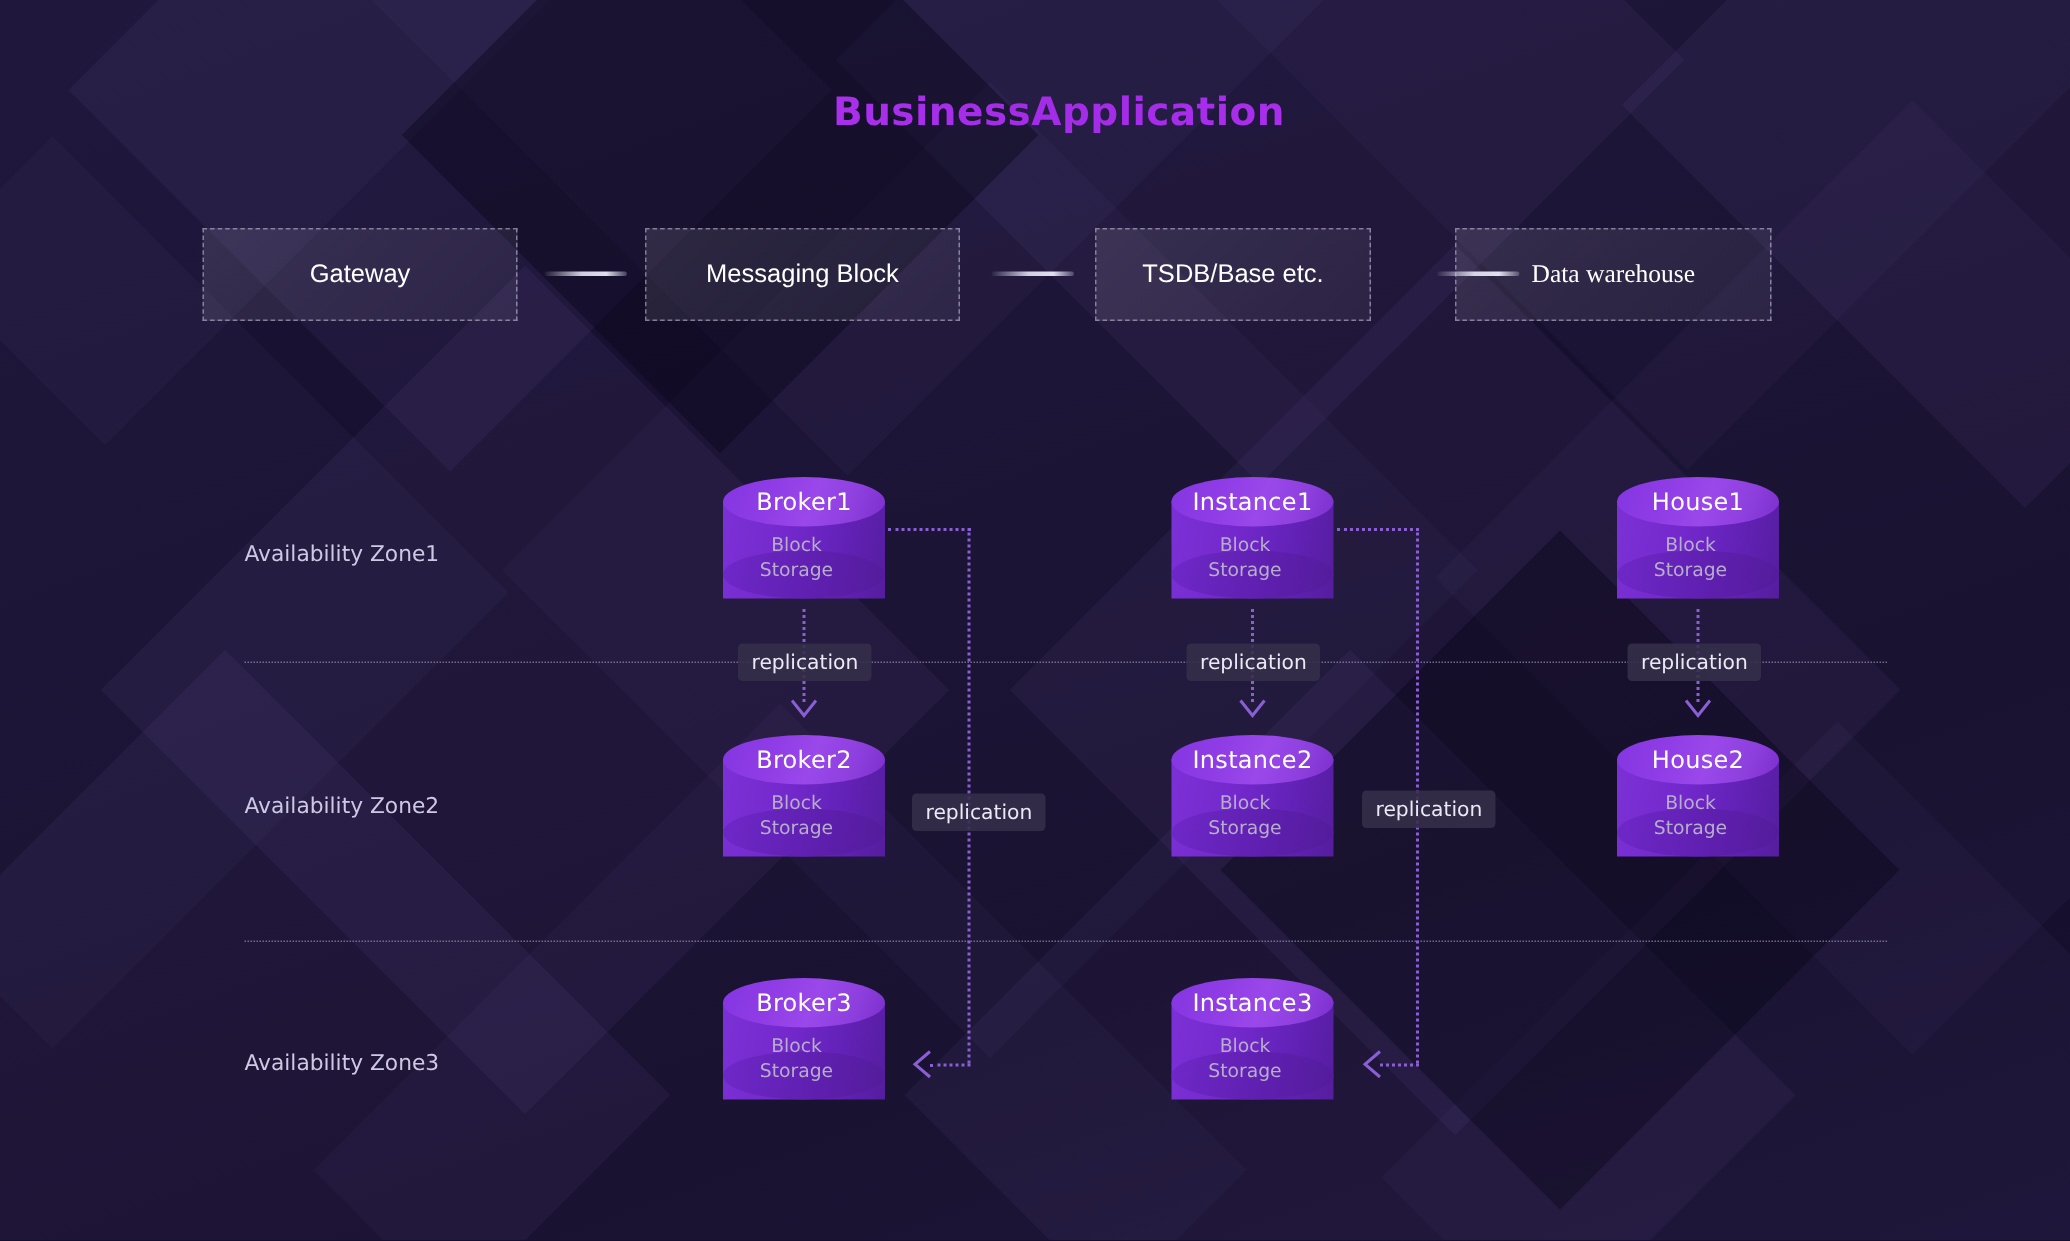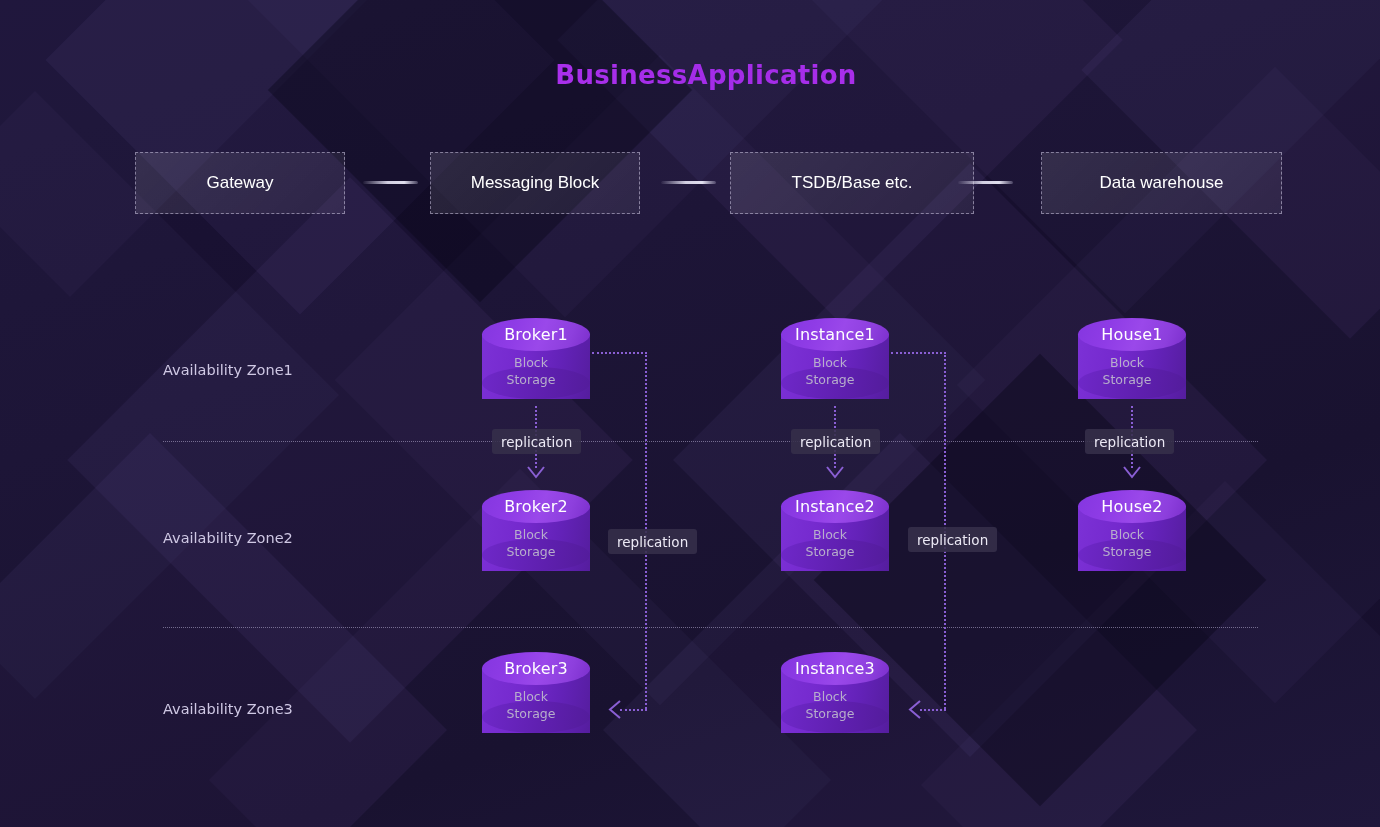--- a/index.html
+++ b/index.html
@@ -141,24 +141,24 @@
 
   <div class="title">BusinessApplication</div>
 
   <div>
     <div class="pbox" style="left:135px; top:152px; width:210px;">Gateway</div>
     <div class="plink" style="left:363px; width:55px;"></div>
 
     <div class="pbox" style="left:430px; top:152px; width:210px;">Messaging Block</div>
     <div class="plink" style="left:661px; width:55px;"></div>
 
-    <div class="pbox" style="left:730px; top:152px; width:244px;">TSDB/Base etc.</div>
+    <div class="pbox" style="left:730px; top:152px; width:184px;">TSDB/Base etc.</div>
     <div class="plink" style="left:958px; width:55px;"></div>
 
-    <div class="pbox" style="left:1041px; top:152px; width:241px;">Data warehouse</div>
+    <div class="pbox" style="left:970px; top:152px; width:211px;font-family:Liberation Serif, serif;">Data warehouse</div>
   </div>
 
   <div class="zone-label" style="top:362px;">Availability Zone1</div>
   <div class="zone-label" style="top:530px;">Availability Zone2</div>
   <div class="zone-label" style="top:701px;">Availability Zone3</div>
 
   <div class="divider" style="top:441px;"></div>
   <div class="divider" style="top:627px;"></div>
 
   <div class="vdot" style="left:535px; top:406px; height:62px;"></div>

